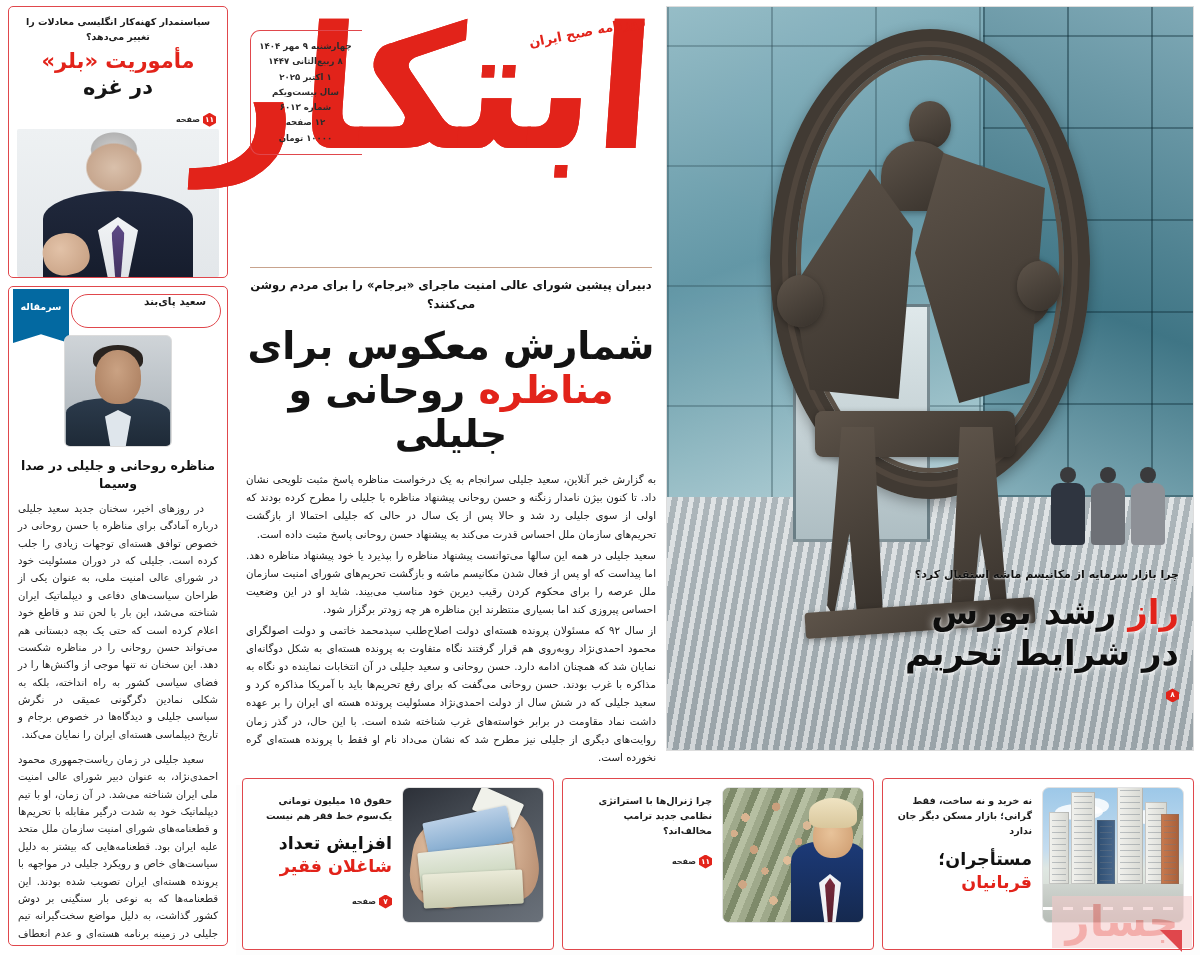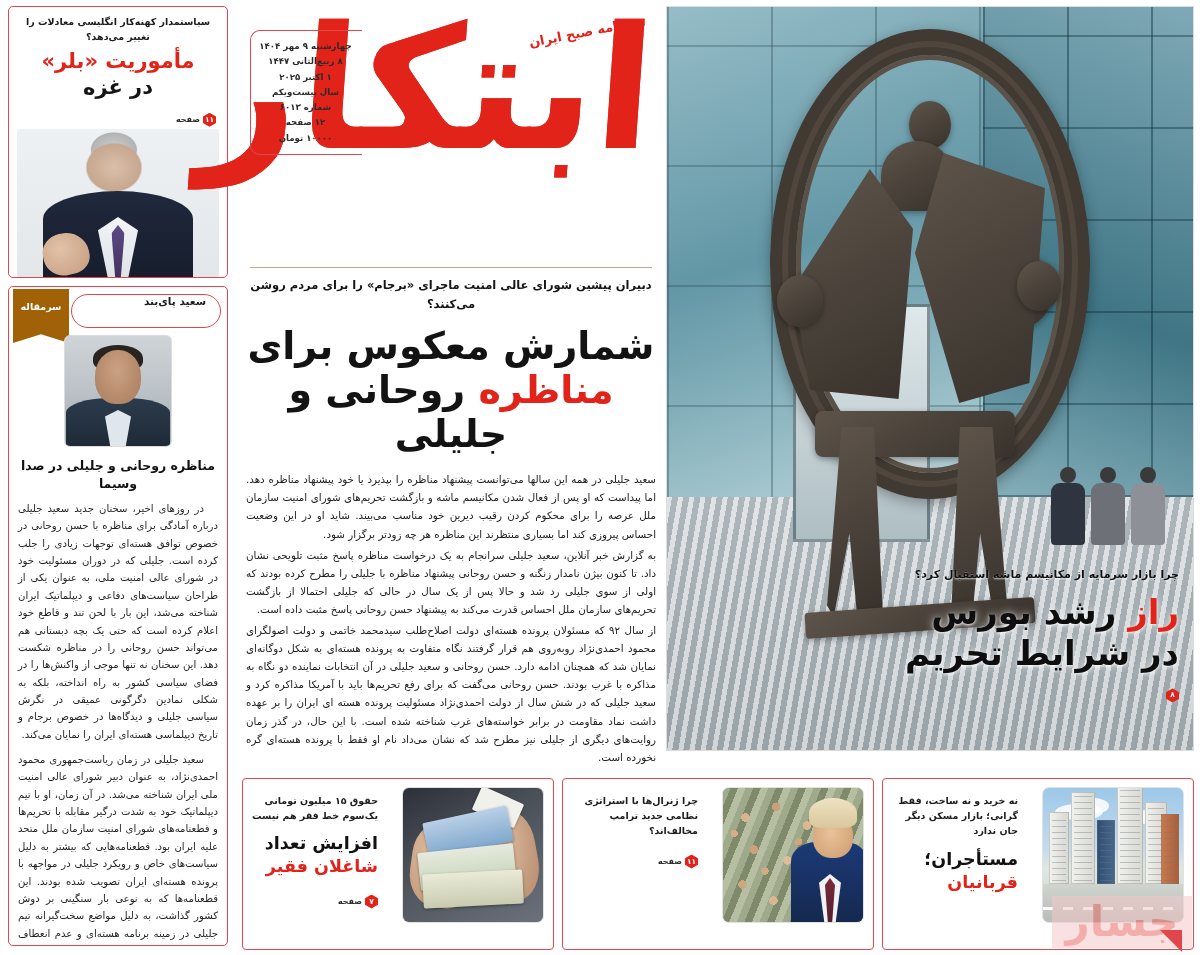--- a/index.html
+++ b/index.html
@@ -96,21 +96,21 @@
   }
   .edit-pill {
     position:absolute; top:7px; right:6px; left:62px; height:34px;
     border:1.4px solid #e0474c; border-radius:18px;
     display:flex; align-items:flex-start; justify-content:flex-start;
     padding-right:14px;
   }
   .edit-author { font-size:10.5px; font-weight:800; color:#1a1a1a; }
   .edit-flag {
     position:absolute; top:2px; left:4px; width:56px; height:54px;
-    background:#a16207;
+    background:#0369a1;
     clip-path:polygon(0 0,100% 0,100% 100%,50% 84%,0 100%);
     display:flex; align-items:flex-start; justify-content:center;
     padding-top:12px;
   }
   .edit-flag span { color:#fff; font-size:9.5px; font-weight:800; }
 
   .edit-photo {
     width:108px; height:112px; margin:0 auto;
     border-radius:6px; overflow:hidden; position:relative;
     background:linear-gradient(#cfd4d8,#a8b0b6);
@@ -301,21 +301,21 @@
   .ph-hl .red { color:#e2231a; }
   .ph-ref { margin-top:8px; }
 
   
   .cards {
     position:absolute; left:236px; top:778px; width:964px; height:172px;
     display:flex; gap:8px; padding:0 6px;
   }
   .card {
     flex:1; border:1.6px solid #e0474c; border-radius:4px;
-    background:#fff; padding:8px 9px; display:flex; gap:24px;
+    background:#fff; padding:8px 9px; display:flex; gap:10px;
     align-items:flex-start; position:relative; overflow:hidden;
   }
   .card-img {
     width:142px; height:136px; border-radius:7px; flex:none;
     overflow:hidden; position:relative; border:1px solid #e2e2e2;
     background:#dfe3e6;
   }
   .card-txt { flex:1; text-align:right; padding-top:6px; }
   .card-kicker {
     font-size:9.5px; line-height:1.6; font-weight:700; color:#1d1d1d;
@@ -483,22 +483,22 @@
 
     <div class="lead-kicker">دبیران پیشین شورای عالی امنیت ماجرای «برجام» را برای مردم روشن می‌کنند؟</div>
 
     <div class="lead-hl">
       <span>شمارش معکوس برای</span><br>
       <span class="red">مناظره</span>
       <span>روحانی و جلیلی</span>
     </div>
 
     <div class="lead-body">
+      <p>به گزارش خبر آنلاین، سعید جلیلی سرانجام به یک درخواست مناظره پاسخ مثبت تلویحی نشان داد. تا کنون بیژن نامدار زنگنه و حسن روحانی پیشنهاد مناظره با جلیلی را مطرح کرده بودند که اولی از سوی جلیلی رد شد و حالا پس از یک سال در حالی که جلیلی احتمالا از بازگشت تحریم‌های سازمان ملل احساس قدرت می‌کند به پیشنهاد حسن روحانی پاسخ مثبت داده است.</p>
       <p>سعید جلیلی در همه این سالها می‌توانست پیشنهاد مناظره را بپذیرد یا خود پیشنهاد مناظره دهد. اما پیداست که او پس از فعال شدن مکانیسم ماشه و بازگشت تحریم‌های شورای امنیت سازمان ملل عرصه را برای محکوم کردن رقیب دیرین خود مناسب می‌بیند. شاید او در این وضعیت احساس پیروزی کند اما بسیاری منتظرند این مناظره هر چه زودتر برگزار شود.</p>
-      <p>به گزارش خبر آنلاین، سعید جلیلی سرانجام به یک درخواست مناظره پاسخ مثبت تلویحی نشان داد. تا کنون بیژن نامدار زنگنه و حسن روحانی پیشنهاد مناظره با جلیلی را مطرح کرده بودند که اولی از سوی جلیلی رد شد و حالا پس از یک سال در حالی که جلیلی احتمالا از بازگشت تحریم‌های سازمان ملل احساس قدرت می‌کند به پیشنهاد حسن روحانی پاسخ مثبت داده است.</p>
       <p>از سال ۹۲ که مسئولان پرونده هسته‌ای دولت اصلاح‌طلب سیدمحمد خاتمی و دولت اصولگرای محمود احمدی‌نژاد روبه‌روی هم قرار گرفتند نگاه متفاوت به پرونده هسته‌ای به شکل دوگانه‌ای نمایان شد که همچنان ادامه دارد. حسن روحانی و سعید جلیلی در آن انتخابات نماینده دو نگاه به مذاکره با غرب بودند. حسن روحانی می‌گفت که برای رفع تحریم‌ها باید با آمریکا مذاکره کرد و سعید جلیلی که در شش سال از دولت احمدی‌نژاد مسئولیت پرونده هسته ای ایران را بر عهده داشت نماد مقاومت در برابر خواسته‌های غرب شناخته شده است. با این حال، در گذر زمان روایت‌های دیگری از جلیلی نیز مطرح شد که نشان می‌داد نام او فقط با پرونده هسته‌ای گره نخورده است.</p>
     </div>
 
     <div class="lead-ref">
       <span class="page-ref">
         <span class="pg-badge">۱۰</span>
         <span>شرح در صفحه</span>
       </span>
     </div>
   </div>

